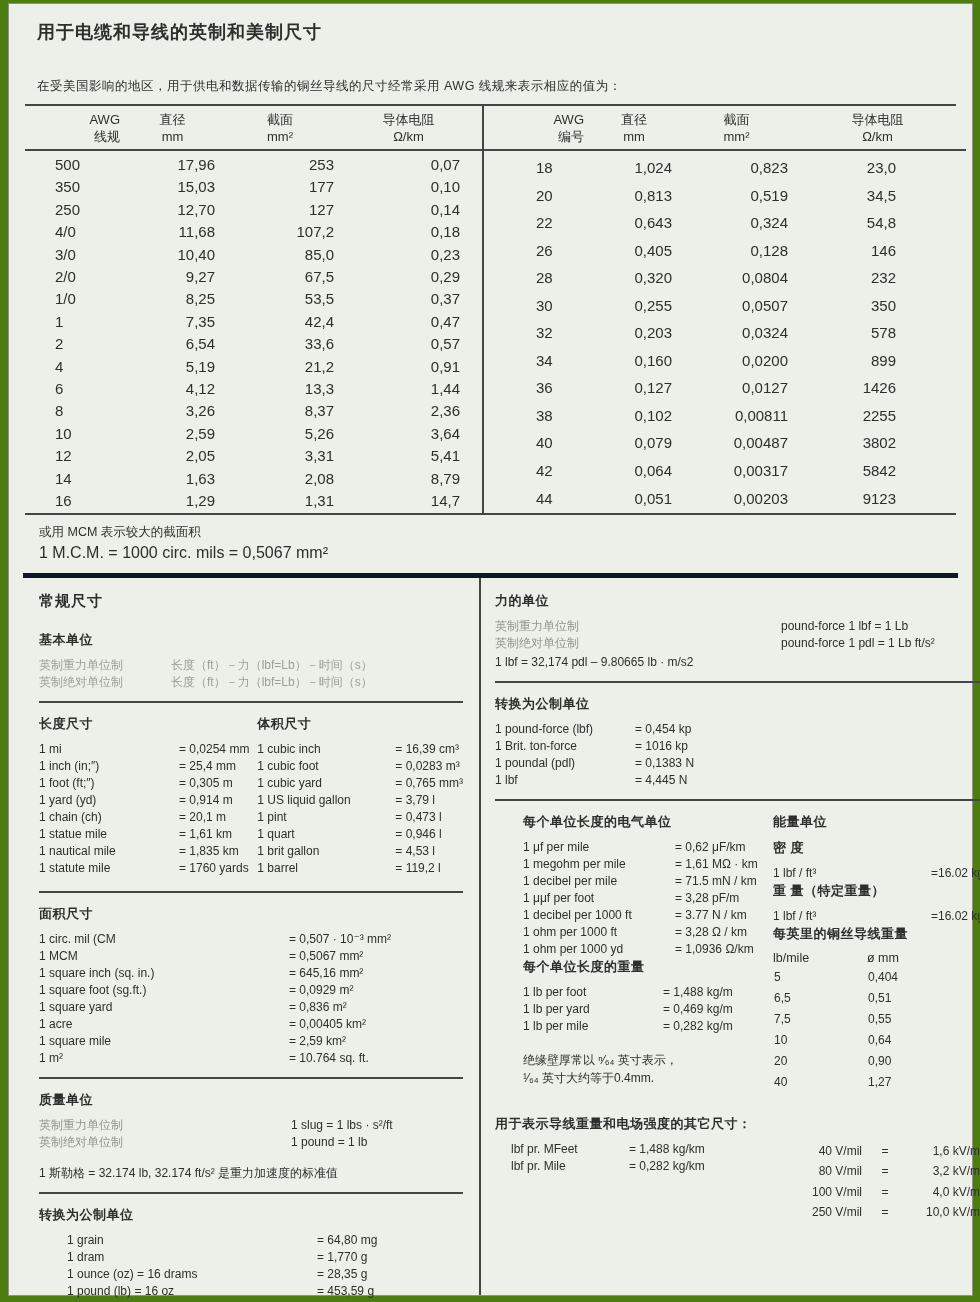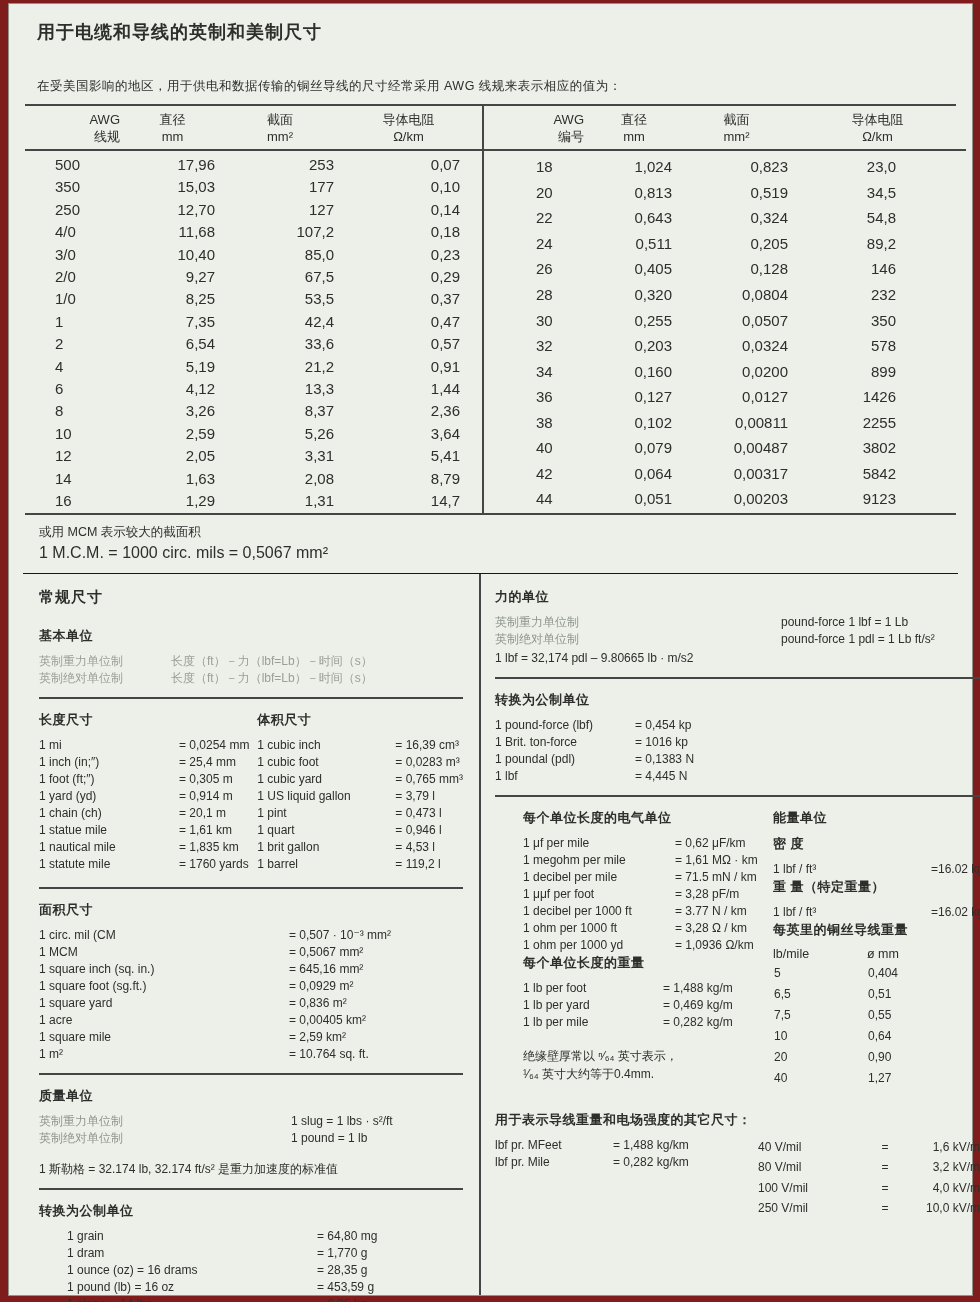--- a/index.html
+++ b/index.html
@@ -1,16 +1,16 @@
 <!DOCTYPE html>
 <html lang="zh"><head>
 <meta charset="utf-8">
 <style>
   html,body{margin:0;padding:0;background:#e4e6e1;}
-  .sheet{width:980px;height:1302px;background:#7f1d1d;position:relative;box-sizing:border-box;
+  .sheet{width:980px;height:1302px;background:#4d7c0f;position:relative;box-sizing:border-box;
          font-family:"Liberation Sans","DejaVu Sans",sans-serif;color:#2e2f2c;overflow:hidden;}
   .inner{position:absolute;left:8px;top:3px;right:7px;bottom:6px;border:1px solid #8e948b;
          box-sizing:border-box;padding:0 14px;display:flex;flex-direction:column;background:#edefe9;}
   .title{font-size:18px;font-weight:bold;letter-spacing:1px;margin:16px 0 0 14px;}
   .intro{font-size:12.5px;margin:34px 0 9px 14px;letter-spacing:.5px;}
   
   .awg-wrap{display:flex;border-top:2px solid #454545;border-bottom:2px solid #454545;margin:0 2px;}
   table.awg{border-collapse:collapse;table-layout:fixed;}
   table.awg-left{width:458px;border-right:2px solid #454545;}
   table.awg-right{width:482px;}
@@ -27,21 +27,21 @@
   .awg-right td:nth-child(1){text-align:left;padding-left:52px;}
   .awg-right td:nth-child(2){padding-right:12px;}
   .awg-right td:nth-child(4){padding-right:70px;}
   .awg thead th:nth-child(1){text-align:right;padding-left:28px;}
   .awg tbody tr:first-child td{padding-top:4px;}
   
   .mcm{padding:9px 0 9px 16px;}
   .mcm1{font-size:12.5px;line-height:17px;}
   .mcm2{font-size:16px;line-height:23px;}
   
-  .lower{flex:1;display:flex;border-top:1px solid #0f172a;min-height:0;}
+  .lower{flex:1;display:flex;border-top:5px solid #0f172a;min-height:0;}
   .col-left{width:458px;box-sizing:border-box;border-right:2px solid #454545;padding:12px 16px 0 16px;}
   .col-right{flex:1;box-sizing:border-box;padding:14px 16px 0 14px;}
   h2.sec{font-size:15px;font-weight:bold;margin:2px 0 20px;letter-spacing:1px;}
   h3.sub{font-size:13px;font-weight:bold;margin:0 0 8px;letter-spacing:.5px;}
   .pair{display:flex;font-size:12px;line-height:17px;white-space:nowrap;}
   .pair .k{flex:none;}
   .pair .v{flex:none;}
   hr.rule{border:0;border-top:2px solid #454545;margin:10px 0 12px;}
   .gray, .graylab .pair .k{color:#8f968c;}
   .gray-all .pair{color:#9aa096;}
@@ -74,24 +74,24 @@
   .mt{margin-top:22px;}
   .mt2{margin-top:16px;}
   .note2{font-size:12px;line-height:18px;margin-top:16px;}
   table.copper{border-collapse:collapse;margin-top:2px;}
   table.copper th{font-weight:normal;font-size:12.5px;text-align:left;padding:0 0 2px;}
   table.copper th:first-child, table.copper td:first-child{width:92px;}
   table.copper td{font-size:12px;line-height:19px;text-align:left;}
   .other{margin-top:22px;}
   .other-body{display:flex;}
   .otherleft{width:262px;}
-  .otherleft .k{width:118px;}
+  .otherleft .k{width:118px;margin-left:16px;}
   table.vmil{border-collapse:collapse;margin-top:0;}
   table.vmil td{font-size:12px;line-height:18.5px;white-space:nowrap;}
-  table.vmil td:nth-child(1){width:104px;text-align:left;}
+  table.vmil td:nth-child(1){width:104px;text-align:right;}
   table.vmil td:nth-child(2){width:42px;text-align:center;}
   table.vmil td:nth-child(3){width:82px;text-align:right;}
 </style>
 </head>
 <body>
 
 <div class="sheet">
   <div class="inner">
 
     <div class="title">用于电缆和导线的英制和美制尺寸</div>
@@ -264,26 +264,20 @@
               <td>0,519</td>
               <td>34,5</td>
             </tr>
             <tr>
               <td>22</td>
               <td>0,643</td>
               <td>0,324</td>
               <td>54,8</td>
             </tr>
             <tr>
-              <td>24</td>
-              <td>0,511</td>
-              <td>0,205</td>
-              <td>89,2</td>
-            </tr>
-            <tr>
               <td>26</td>
               <td>0,405</td>
               <td>0,128</td>
               <td>146</td>
             </tr>
             <tr>
               <td>28</td>
               <td>0,320</td>
               <td>0,0804</td>
               <td>232</td>

